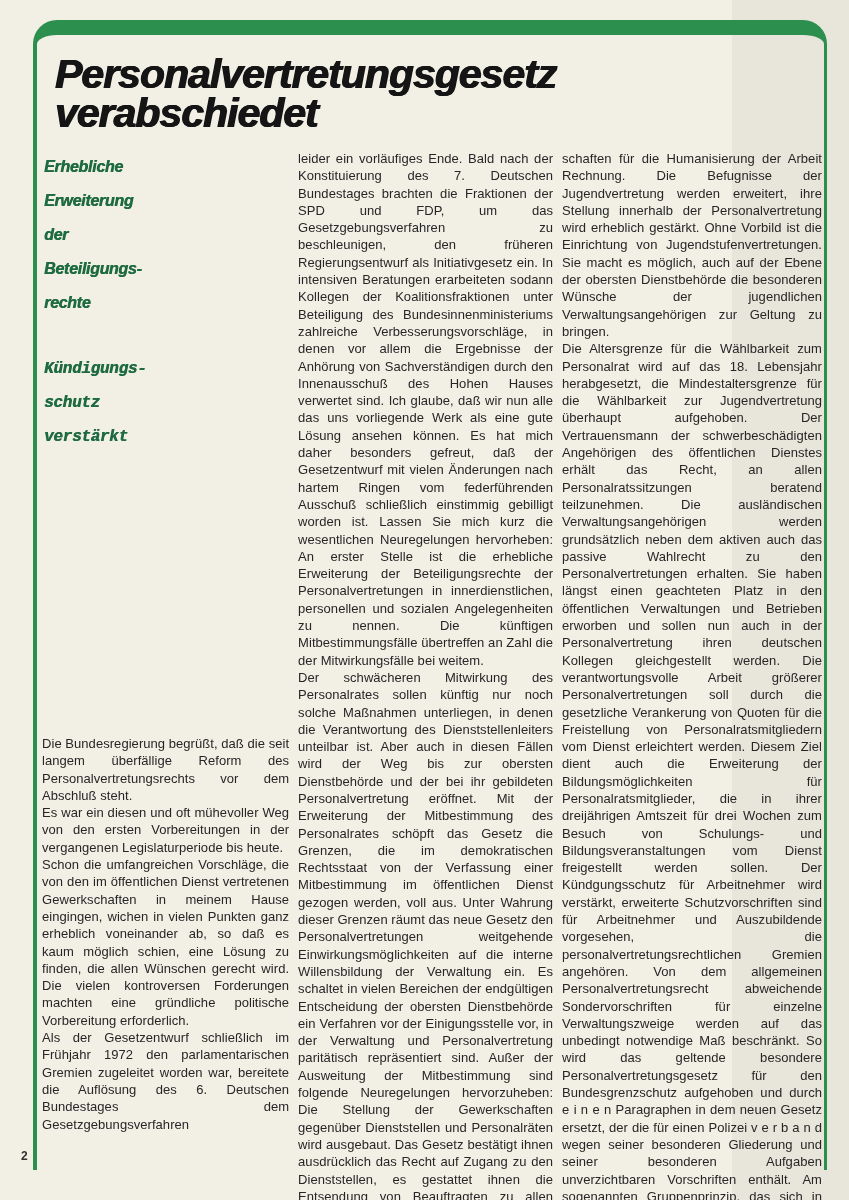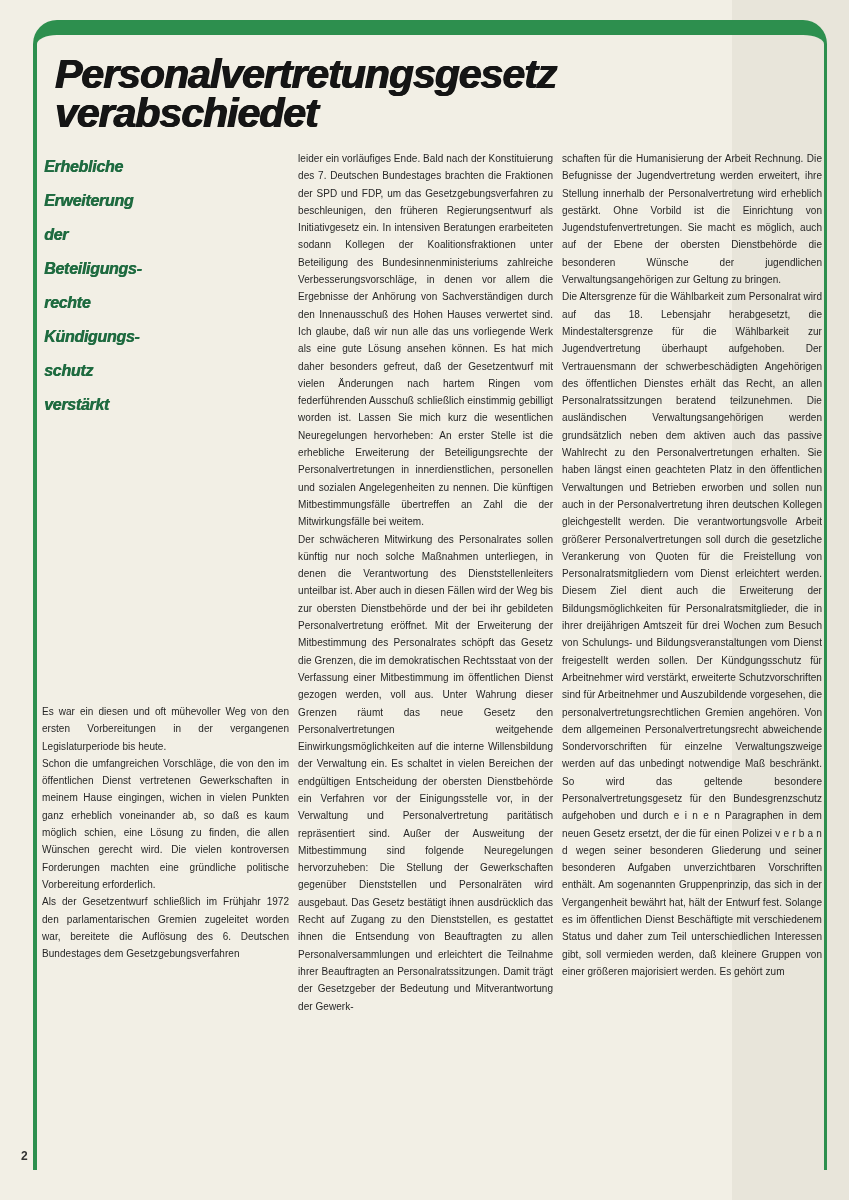--- a/index.html
+++ b/index.html
@@ -43,25 +43,25 @@
   .col-right{width:263px;}
   .subhead{
     font-size:16px;line-height:34px;
     font-weight:bold;font-style:italic;
     color:var(--headgreen);
     text-shadow:0.5px 0 0 var(--headgreen);
     letter-spacing:-0.3px;
     white-space:pre-line;
     margin:0 0 0 2px;
   }
-  .subhead + .subhead{}
+  .subhead + .subhead{margin-top:32px;font-family:Liberation Mono, monospace;}
   .col-left .body-block{margin-top:281px;}
   .body-block p{
     margin:0;
-    font-size:10px;line-height:17.3px;
+    font-size:13px;line-height:17.3px;
     text-align:justify;
     color:#262626;
     letter-spacing:0.05px;
   }
   .page-number{
     position:absolute;left:21px;top:1149px;
     font-size:12px;font-weight:bold;color:#333;
   }
   :root{--green:#2d8f4e;--headgreen:#1f6b40;}
 </style>
@@ -80,20 +80,21 @@
     <div class="col col-left">
       <div class="subhead">Erhebliche
 Erweiterung
 der
 Beteiligungs-
 rechte</div>
       <div class="subhead">Kündigungs-
 schutz
 verstärkt</div>
       <div class="body-block">
+        <p>Die Bundesregierung begrüßt, daß die seit langem überfällige Reform des Personalvertretungsrechts vor dem Abschluß steht.</p>
         <p>Es war ein diesen und oft mühevoller Weg von den ersten Vorbereitungen in der vergangenen Legislaturperiode bis heute.</p>
         <p>Schon die umfangreichen Vorschläge, die von den im öffentlichen Dienst vertretenen Gewerkschaften in meinem Hause eingingen, wichen in vielen Punkten ganz erheblich voneinander ab, so daß es kaum möglich schien, eine Lösung zu finden, die allen Wünschen gerecht wird. Die vielen kontroversen Forderungen machten eine gründliche politische Vorbereitung erforderlich.</p>
         <p>Als der Gesetzentwurf schließlich im Frühjahr 1972 den parlamentarischen Gremien zugeleitet worden war, bereitete die Auflösung des 6. Deutschen Bundestages dem Gesetzgebungsverfahren</p>
       </div>
     </div>
 
     <div class="col col-mid body-block">
       <p>leider ein vorläufiges Ende. Bald nach der Konstituierung des 7. Deutschen Bundestages brachten die Fraktionen der SPD und FDP, um das Gesetzgebungsverfahren zu beschleunigen, den früheren Regierungsentwurf als Initiativgesetz ein. In intensiven Beratungen erarbeiteten sodann Kollegen der Koalitionsfraktionen unter Beteiligung des Bundesinnenministeriums zahlreiche Verbesserungsvorschläge, in denen vor allem die Ergebnisse der Anhörung von Sachverständigen durch den Innenausschuß des Hohen Hauses verwertet sind. Ich glaube, daß wir nun alle das uns vorliegende Werk als eine gute Lösung ansehen können. Es hat mich daher besonders gefreut, daß der Gesetzentwurf mit vielen Änderungen nach hartem Ringen vom federführenden Ausschuß schließlich einstimmig gebilligt worden ist. Lassen Sie mich kurz die wesentlichen Neuregelungen hervorheben: An erster Stelle ist die erhebliche Erweiterung der Beteiligungsrechte der Personalvertretungen in innerdienstlichen, personellen und sozialen Angelegenheiten zu nennen. Die künftigen Mitbestimmungsfälle übertreffen an Zahl die der Mitwirkungsfälle bei weitem.</p>
       <p>Der schwächeren Mitwirkung des Personalrates sollen künftig nur noch solche Maßnahmen unterliegen, in denen die Verantwortung des Dienststellenleiters unteilbar ist. Aber auch in diesen Fällen wird der Weg bis zur obersten Dienstbehörde und der bei ihr gebildeten Personalvertretung eröffnet. Mit der Erweiterung der Mitbestimmung des Personalrates schöpft das Gesetz die Grenzen, die im demokratischen Rechtsstaat von der Verfassung einer Mitbestimmung im öffentlichen Dienst gezogen werden, voll aus. Unter Wahrung dieser Grenzen räumt das neue Gesetz den Personalvertretungen weitgehende Einwirkungsmöglichkeiten auf die interne Willensbildung der Verwaltung ein. Es schaltet in vielen Bereichen der endgültigen Entscheidung der obersten Dienstbehörde ein Verfahren vor der Einigungsstelle vor, in der Verwaltung und Personalvertretung paritätisch repräsentiert sind. Außer der Ausweitung der Mitbestimmung sind folgende Neuregelungen hervorzuheben: Die Stellung der Gewerkschaften gegenüber Dienststellen und Personalräten wird ausgebaut. Das Gesetz bestätigt ihnen ausdrücklich das Recht auf Zugang zu den Dienststellen, es gestattet ihnen die Entsendung von Beauftragten zu allen Personalversammlungen und erleichtert die Teilnahme ihrer Beauftragten an Personalratssitzungen. Damit trägt der Gesetzgeber der Bedeutung und Mitverantwortung der Gewerk-</p>
     </div>

